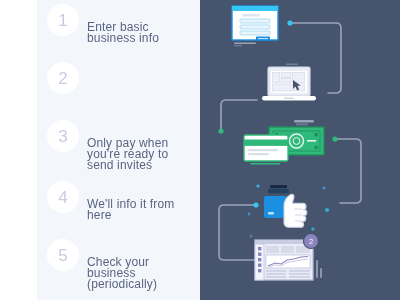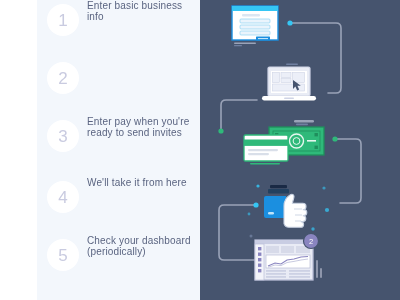--- a/index.html
+++ b/index.html
@@ -24,22 +24,22 @@
     width:32px;height:32px;border-radius:50%;
     background:#ffffff;
     display:flex;align-items:center;justify-content:center;
   }
   .step-num{
     font-size:17px;font-weight:400;color:#c9cbe0;
     line-height:1;letter-spacing:0;
     font-family:"Liberation Sans", sans-serif;
   }
   .step-text{
-    position:absolute;left:50px;top:0;width:105px;
-    font-size:10px;line-height:11px;color:#5a6480;
+    position:absolute;left:50px;top:22px;width:105px;
+    font-size:12px;line-height:11px;color:#5a6480;
     letter-spacing:0.15px;
   }
 
   
   .right-panel{
     position:absolute;left:200px;top:0;width:200px;height:300px;
     background:#46546e;overflow:hidden;
   }
   .flow-svg{position:absolute;left:0;top:0;width:200px;height:300px;}
   .art{position:absolute;}
@@ -72,35 +72,35 @@
     <div class="step" style="top:58px;">
       <div class="step-badge">
         <span class="step-num">2</span>
       </div>
     </div>
 
     <div class="step" style="top:116px;">
       <div class="step-badge">
         <span class="step-num">3</span>
       </div>
-      <div class="step-text">Enter pay when you're ready to send invites</div>
+      <div class="step-text">Only pay when you're ready to send invites</div>
     </div>
 
     <div class="step" style="top:177px;">
       <div class="step-badge">
         <span class="step-num">4</span>
       </div>
-      <div class="step-text">We'll take it from here</div>
+      <div class="step-text">We'll info it from here</div>
     </div>
 
     <div class="step" style="top:235px;">
       <div class="step-badge">
         <span class="step-num">5</span>
       </div>
-      <div class="step-text">Check your dashboard (periodically)</div>
+      <div class="step-text">Check your business (periodically)</div>
     </div>
 
   </div>
 
   <div class="right-panel">
 
     <svg class="flow-svg" viewBox="0 0 200 300">
       <g fill="none" stroke="#9aa3b8" stroke-width="1.6" stroke-linecap="round">
 
         <path d="M91,23 L136,23 Q141,23 141,28 L141,88 Q141,93 136,93 L128,93"></path>

